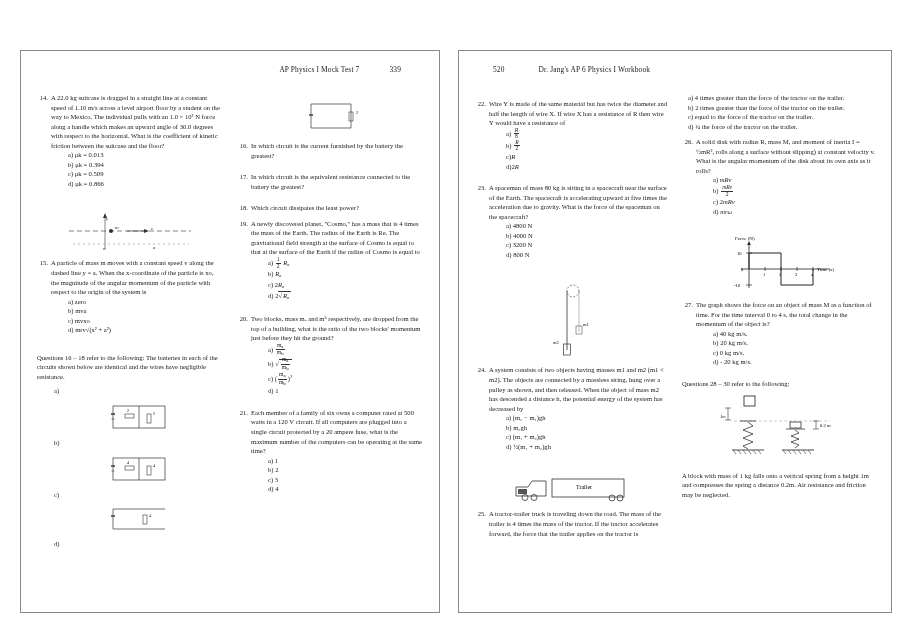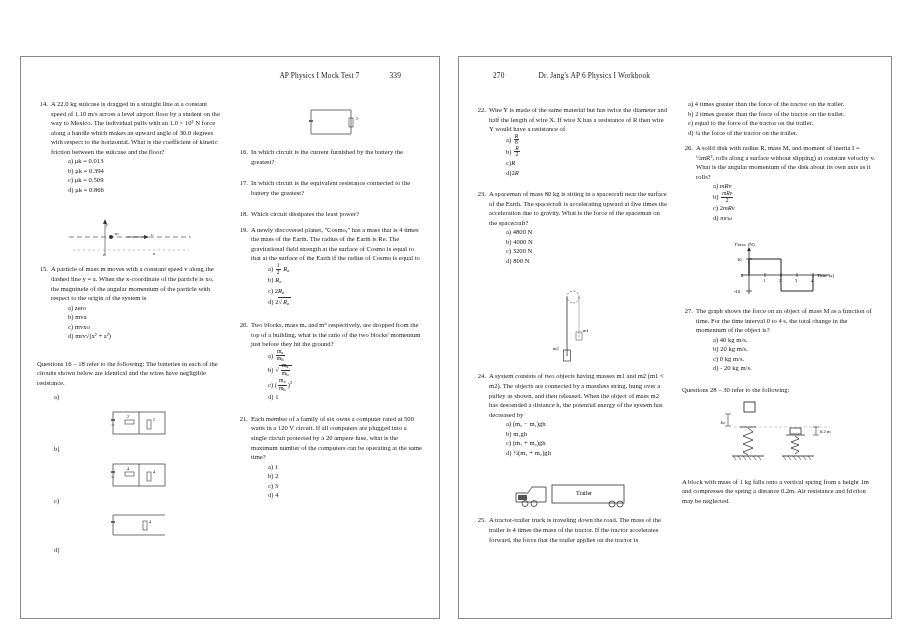--- a/index.html
+++ b/index.html
@@ -14,21 +14,21 @@
     color: #1a1a1a;
     overflow: hidden;
   }
   .spread {
     position: relative;
     width: 910px;
     height: 644px;
   }
   .page {
     position: absolute;
-    top: 56px;
+    top: 50px;
     height: 563px;
     background: #ffffff;
     border: 1px solid #8a8a8a;
     box-sizing: border-box;
     overflow: hidden;
   }
   .page-left  { left: 20px;  width: 420px; }
   .page-right { left: 458px; width: 434px; }
 
   .page-inner {
@@ -313,21 +313,21 @@
 
         </div>
       </div>
     </div>
   </div>
 
   <div class="page page-right">
     <div class="page-inner">
 
       <div class="runhead left-align">
-        <span class="rh-folio">270</span><span class="rh-title">Dr. Jang's AP 6 Physics I Workbook</span>
+        <span class="rh-folio">520</span><span class="rh-title">Dr. Jang's AP 6 Physics I Workbook</span>
       </div>
 
       <div class="cols">
 
         <div class="col">
 
           <div class="spacer-sm"></div>
 
           <div class="q">
             <div class="q-num">22.</div>

